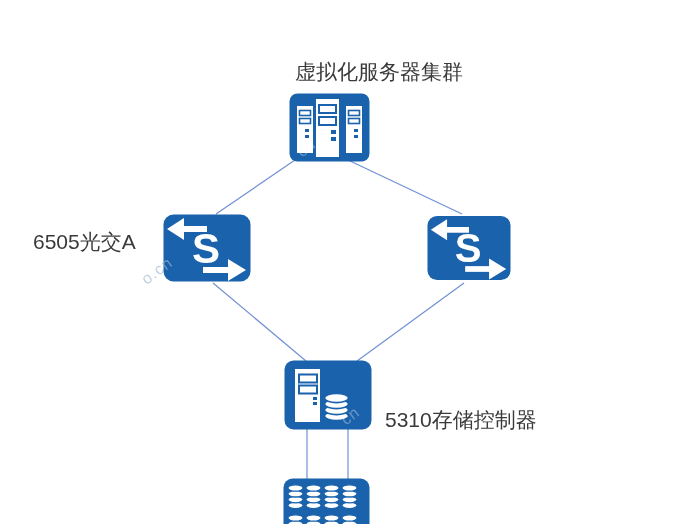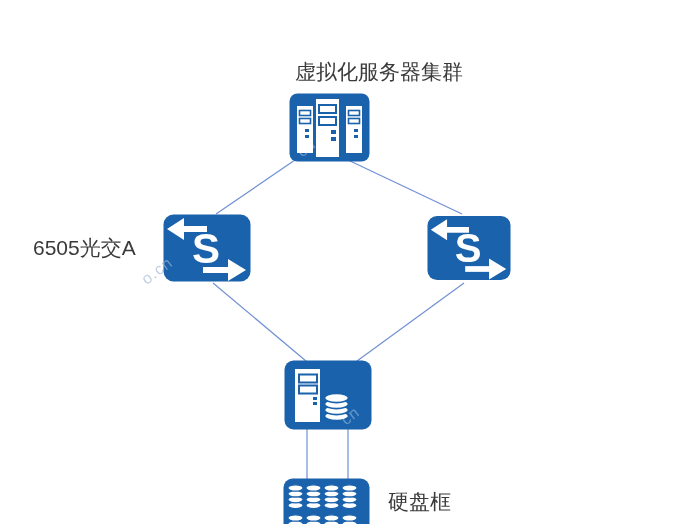--- a/index.html
+++ b/index.html
@@ -101,39 +101,40 @@
     <svg viewBox="0 0 88 68" xmlns="http://www.w3.org/2000/svg">
       <rect class="fill-blue" x="0.5" y="0.5" width="87" height="67" rx="10"></rect>
       <rect class="fill-white" x="18" y="12" width="26" height="6"></rect>
       <polygon class="fill-white" points="21,4 21,26 4,15"></polygon>
       <text class="s-glyph" x="43" y="49" font-size="42" text-anchor="middle">S</text>
       <rect class="fill-white" x="40" y="53" width="26" height="6"></rect>
       <polygon class="fill-white" points="65,45 65,67 83,56"></polygon>
     </svg>
   </div>
 
-  <div class="label" style="left:33px;top:202px">6505光交A</div>
+  <div class="label" style="left:33px;top:196px">6505光交A</div>
 
   <div class="node" style="left:284px;top:326px;width:88px;height:70px">
     <svg viewBox="0 0 88 70" xmlns="http://www.w3.org/2000/svg">
       <rect class="fill-blue" x="0.5" y="0.5" width="87" height="69" rx="9"></rect>
 
       <rect class="fill-white" x="11" y="9" width="25" height="53"></rect>
       <rect class="bay" x="15" y="14.5" width="18" height="8"></rect>
       <rect class="bay" x="15" y="25.5" width="18" height="8"></rect>
       <rect class="dot" x="29" y="37" width="4" height="3"></rect>
       <rect class="dot" x="29" y="42" width="4" height="3"></rect>
 
       <ellipse class="coin" cx="52.5" cy="56" rx="12" ry="4.6"></ellipse>
       <ellipse class="coin" cx="52.5" cy="50" rx="12" ry="4.6"></ellipse>
       <ellipse class="coin" cx="52.5" cy="44" rx="12" ry="4.6"></ellipse>
       <ellipse class="coin" cx="52.5" cy="38" rx="12" ry="4.6"></ellipse>
     </svg>
   </div>
 
+  <div class="label" style="left:385px;top:374px">5310存储控制器</div>
 
   <div class="node" style="left:283px;top:444px;width:87px;height:69px">
     <svg viewBox="0 0 87 69" xmlns="http://www.w3.org/2000/svg">
       <defs>
         <g id="dstack">
           <ellipse class="coin-sm" cx="0" cy="17.4" rx="7.6" ry="3.2"></ellipse>
           <ellipse class="coin-sm" cx="0" cy="11.6" rx="7.6" ry="3.2"></ellipse>
           <ellipse class="coin-sm" cx="0" cy="5.8" rx="7.6" ry="3.2"></ellipse>
           <ellipse class="coin-sm" cx="0" cy="0" rx="7.6" ry="3.2"></ellipse>
         </g>
@@ -143,19 +144,18 @@
       <use href="#dstack" x="30.5" y="10"></use>
       <use href="#dstack" x="48.5" y="10"></use>
       <use href="#dstack" x="66.5" y="10"></use>
       <use href="#dstack" x="12.5" y="40"></use>
       <use href="#dstack" x="30.5" y="40"></use>
       <use href="#dstack" x="48.5" y="40"></use>
       <use href="#dstack" x="66.5" y="40"></use>
     </svg>
   </div>
 
-  <div class="label" style="left:388px;top:456px">硬盘框</div>
 
   <span class="watermark wm-on-blue" style="left:297px;top:105px">cu</span>
   <span class="watermark wm-on-white" style="left:140px;top:228px">o.cn</span>
   <span class="watermark wm-on-blue" style="left:341px;top:373px">cn</span>
 
 </div>
 
 </body></html>

